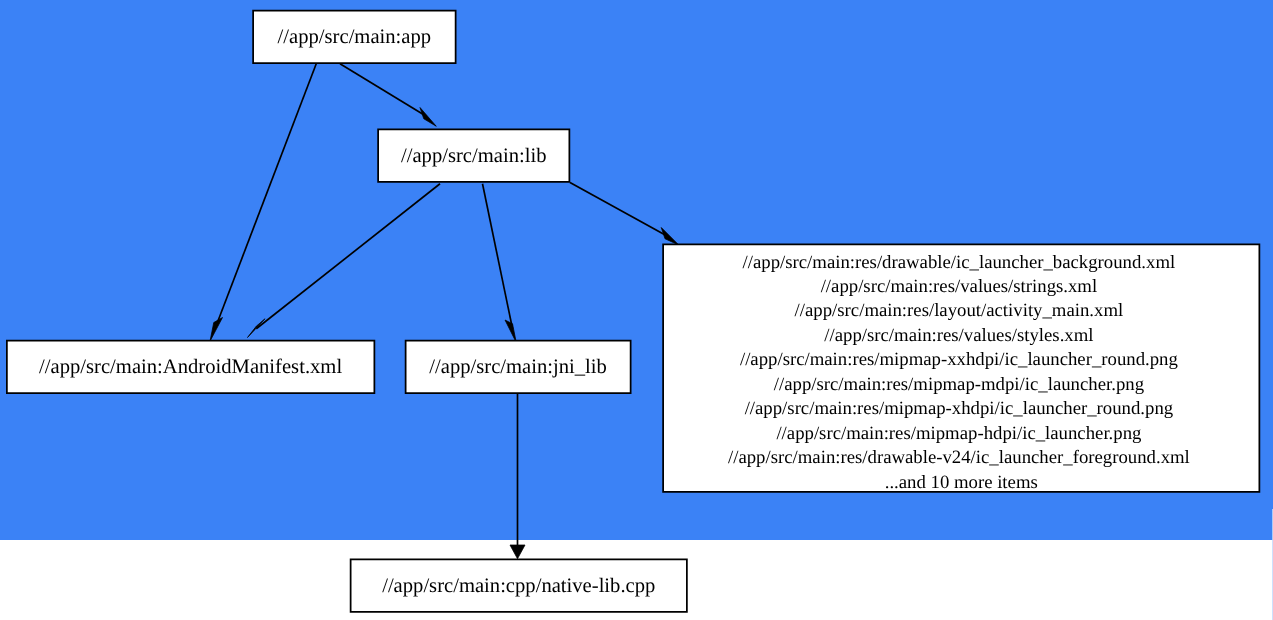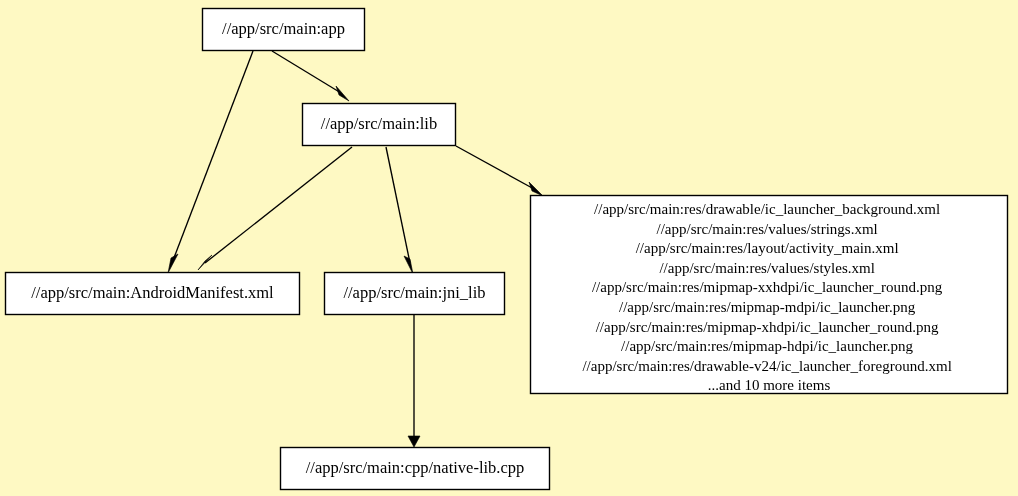--- a/index.html
+++ b/index.html
@@ -9,22 +9,22 @@
   }
   body {
     width: 1018px;
     height: 496px;
     overflow: hidden;
     font-family: "Liberation Serif", "DejaVu Serif", serif;
   }
   #graph-root {
     position: relative;
     width: 1018px;
-    height: 496px;
-    background: #fef9c3;
+    height: 432px;
+    background: #3b82f6;
   }
   svg#graph-canvas {
     position: absolute;
     left: 0;
     top: 0;
     width: 1018px;
     height: 496px;
     display: block;
   }
   .node-box {

